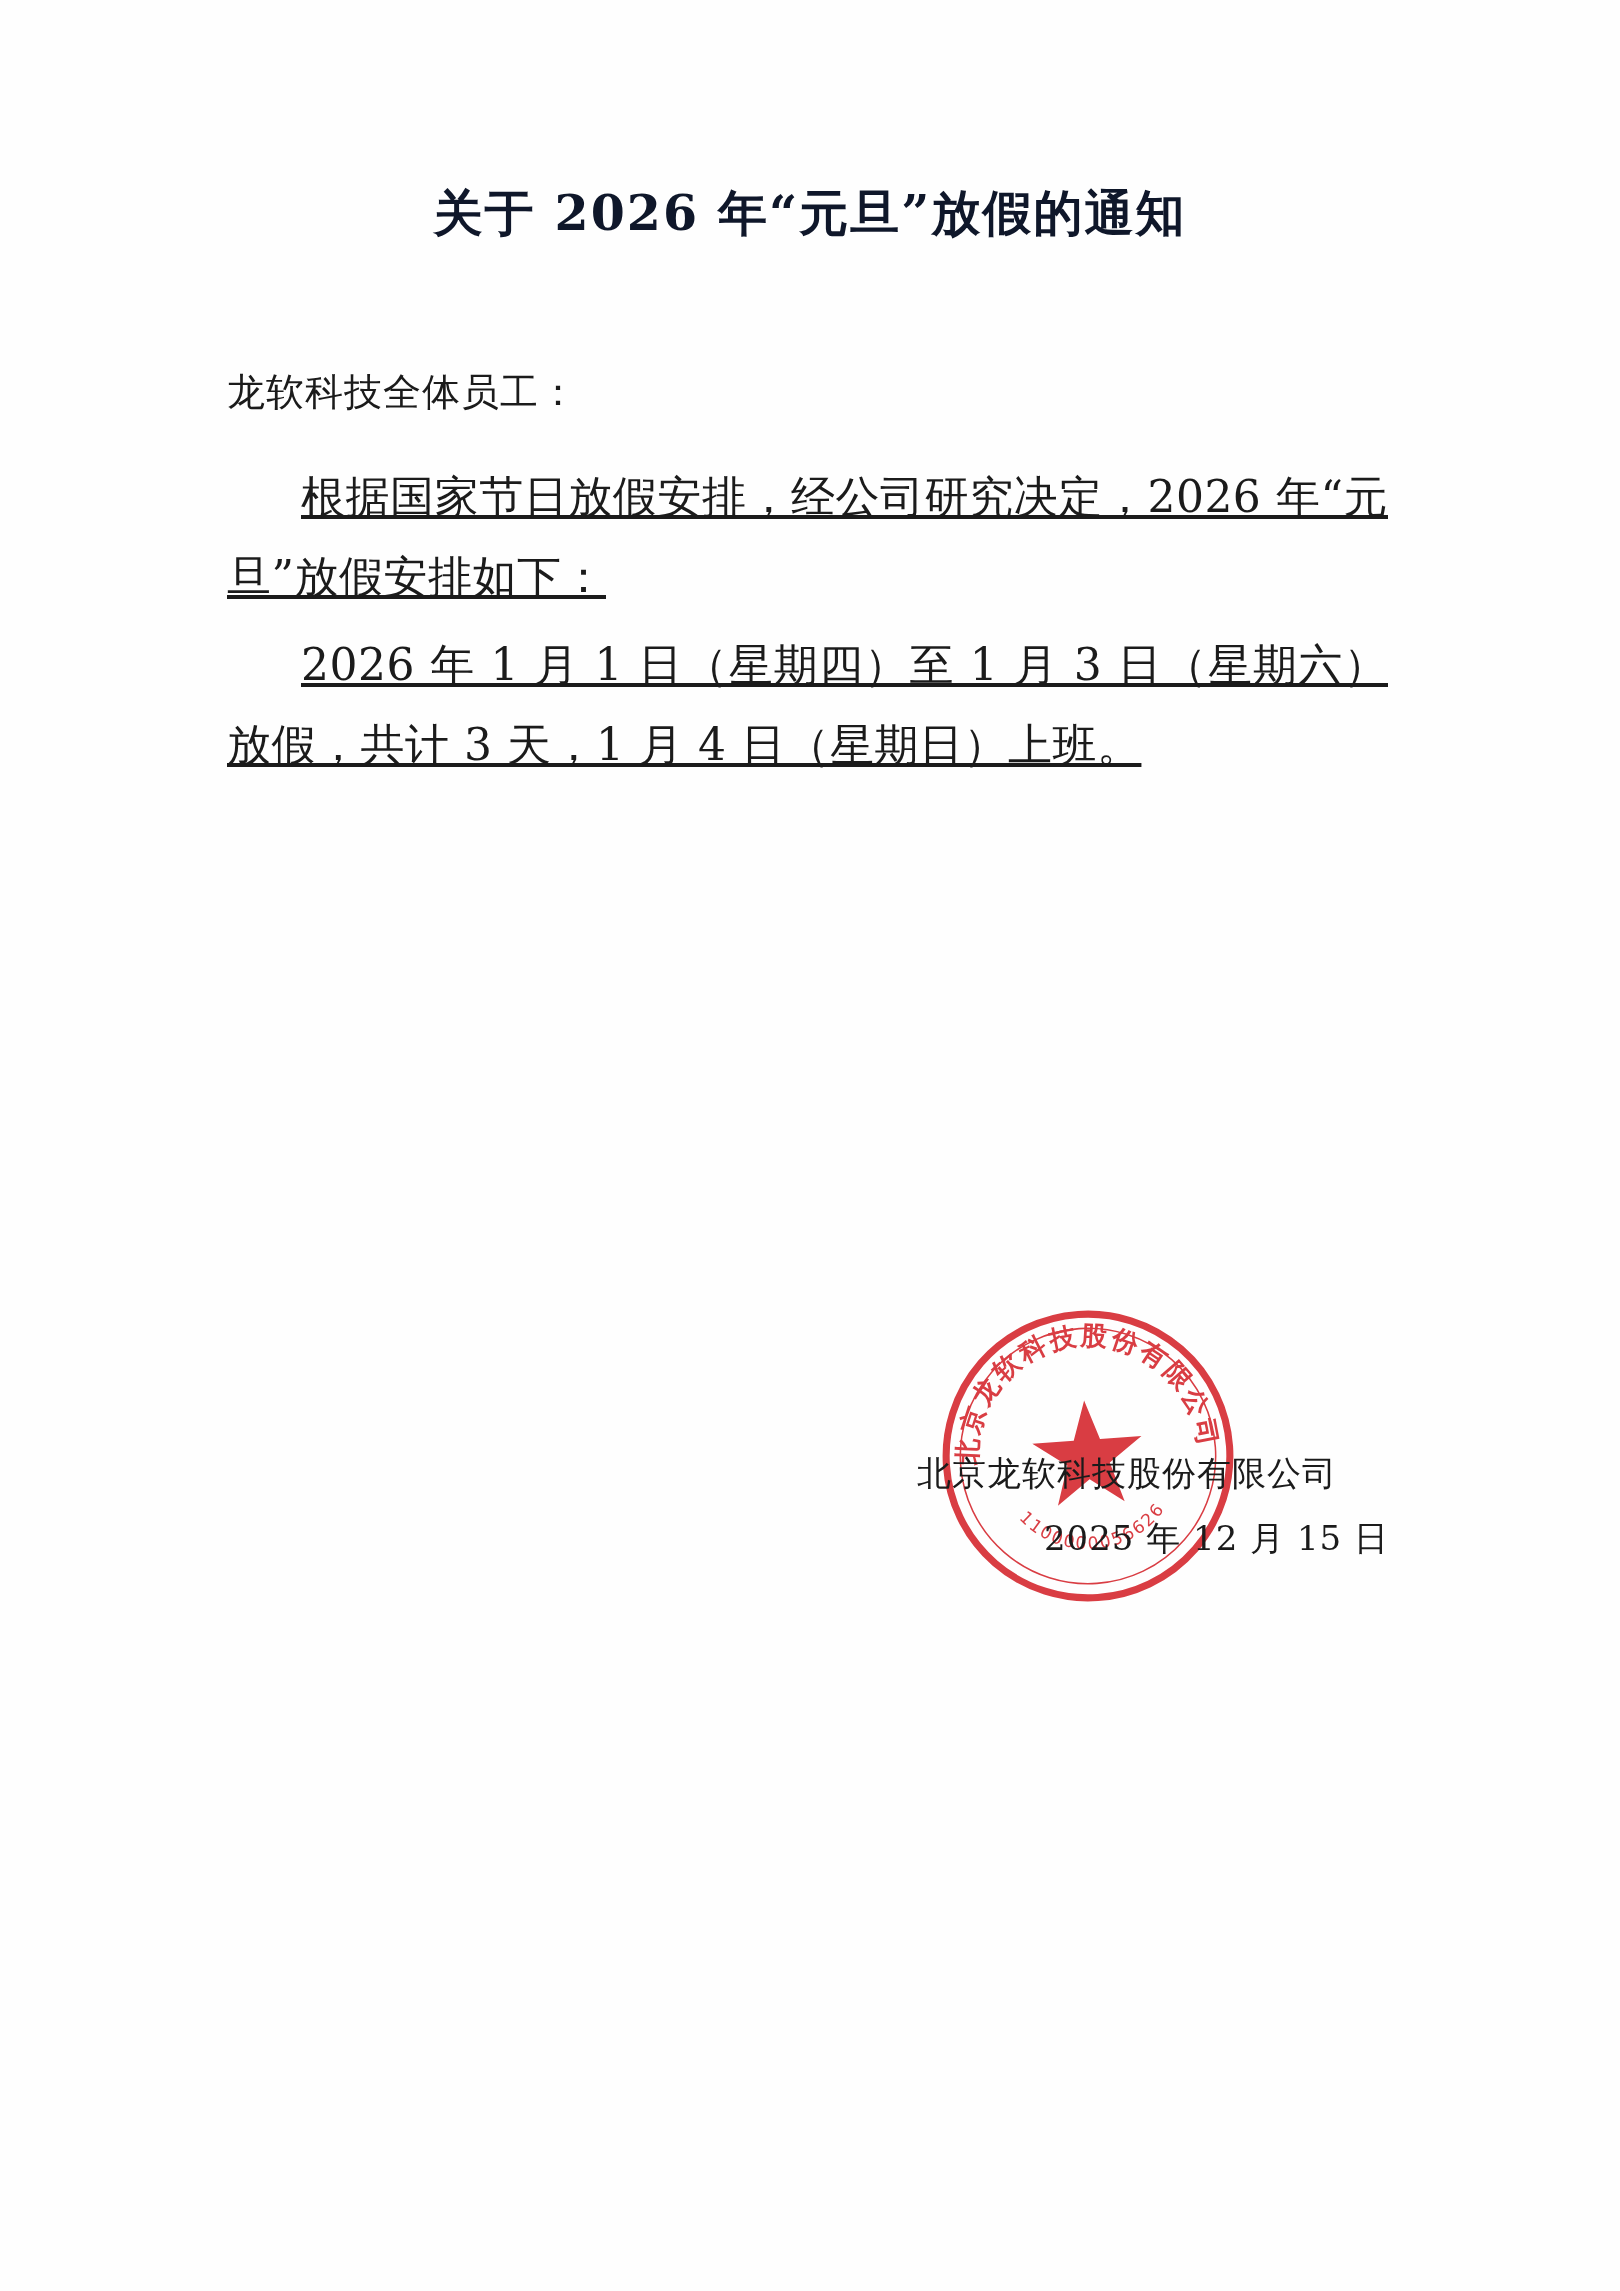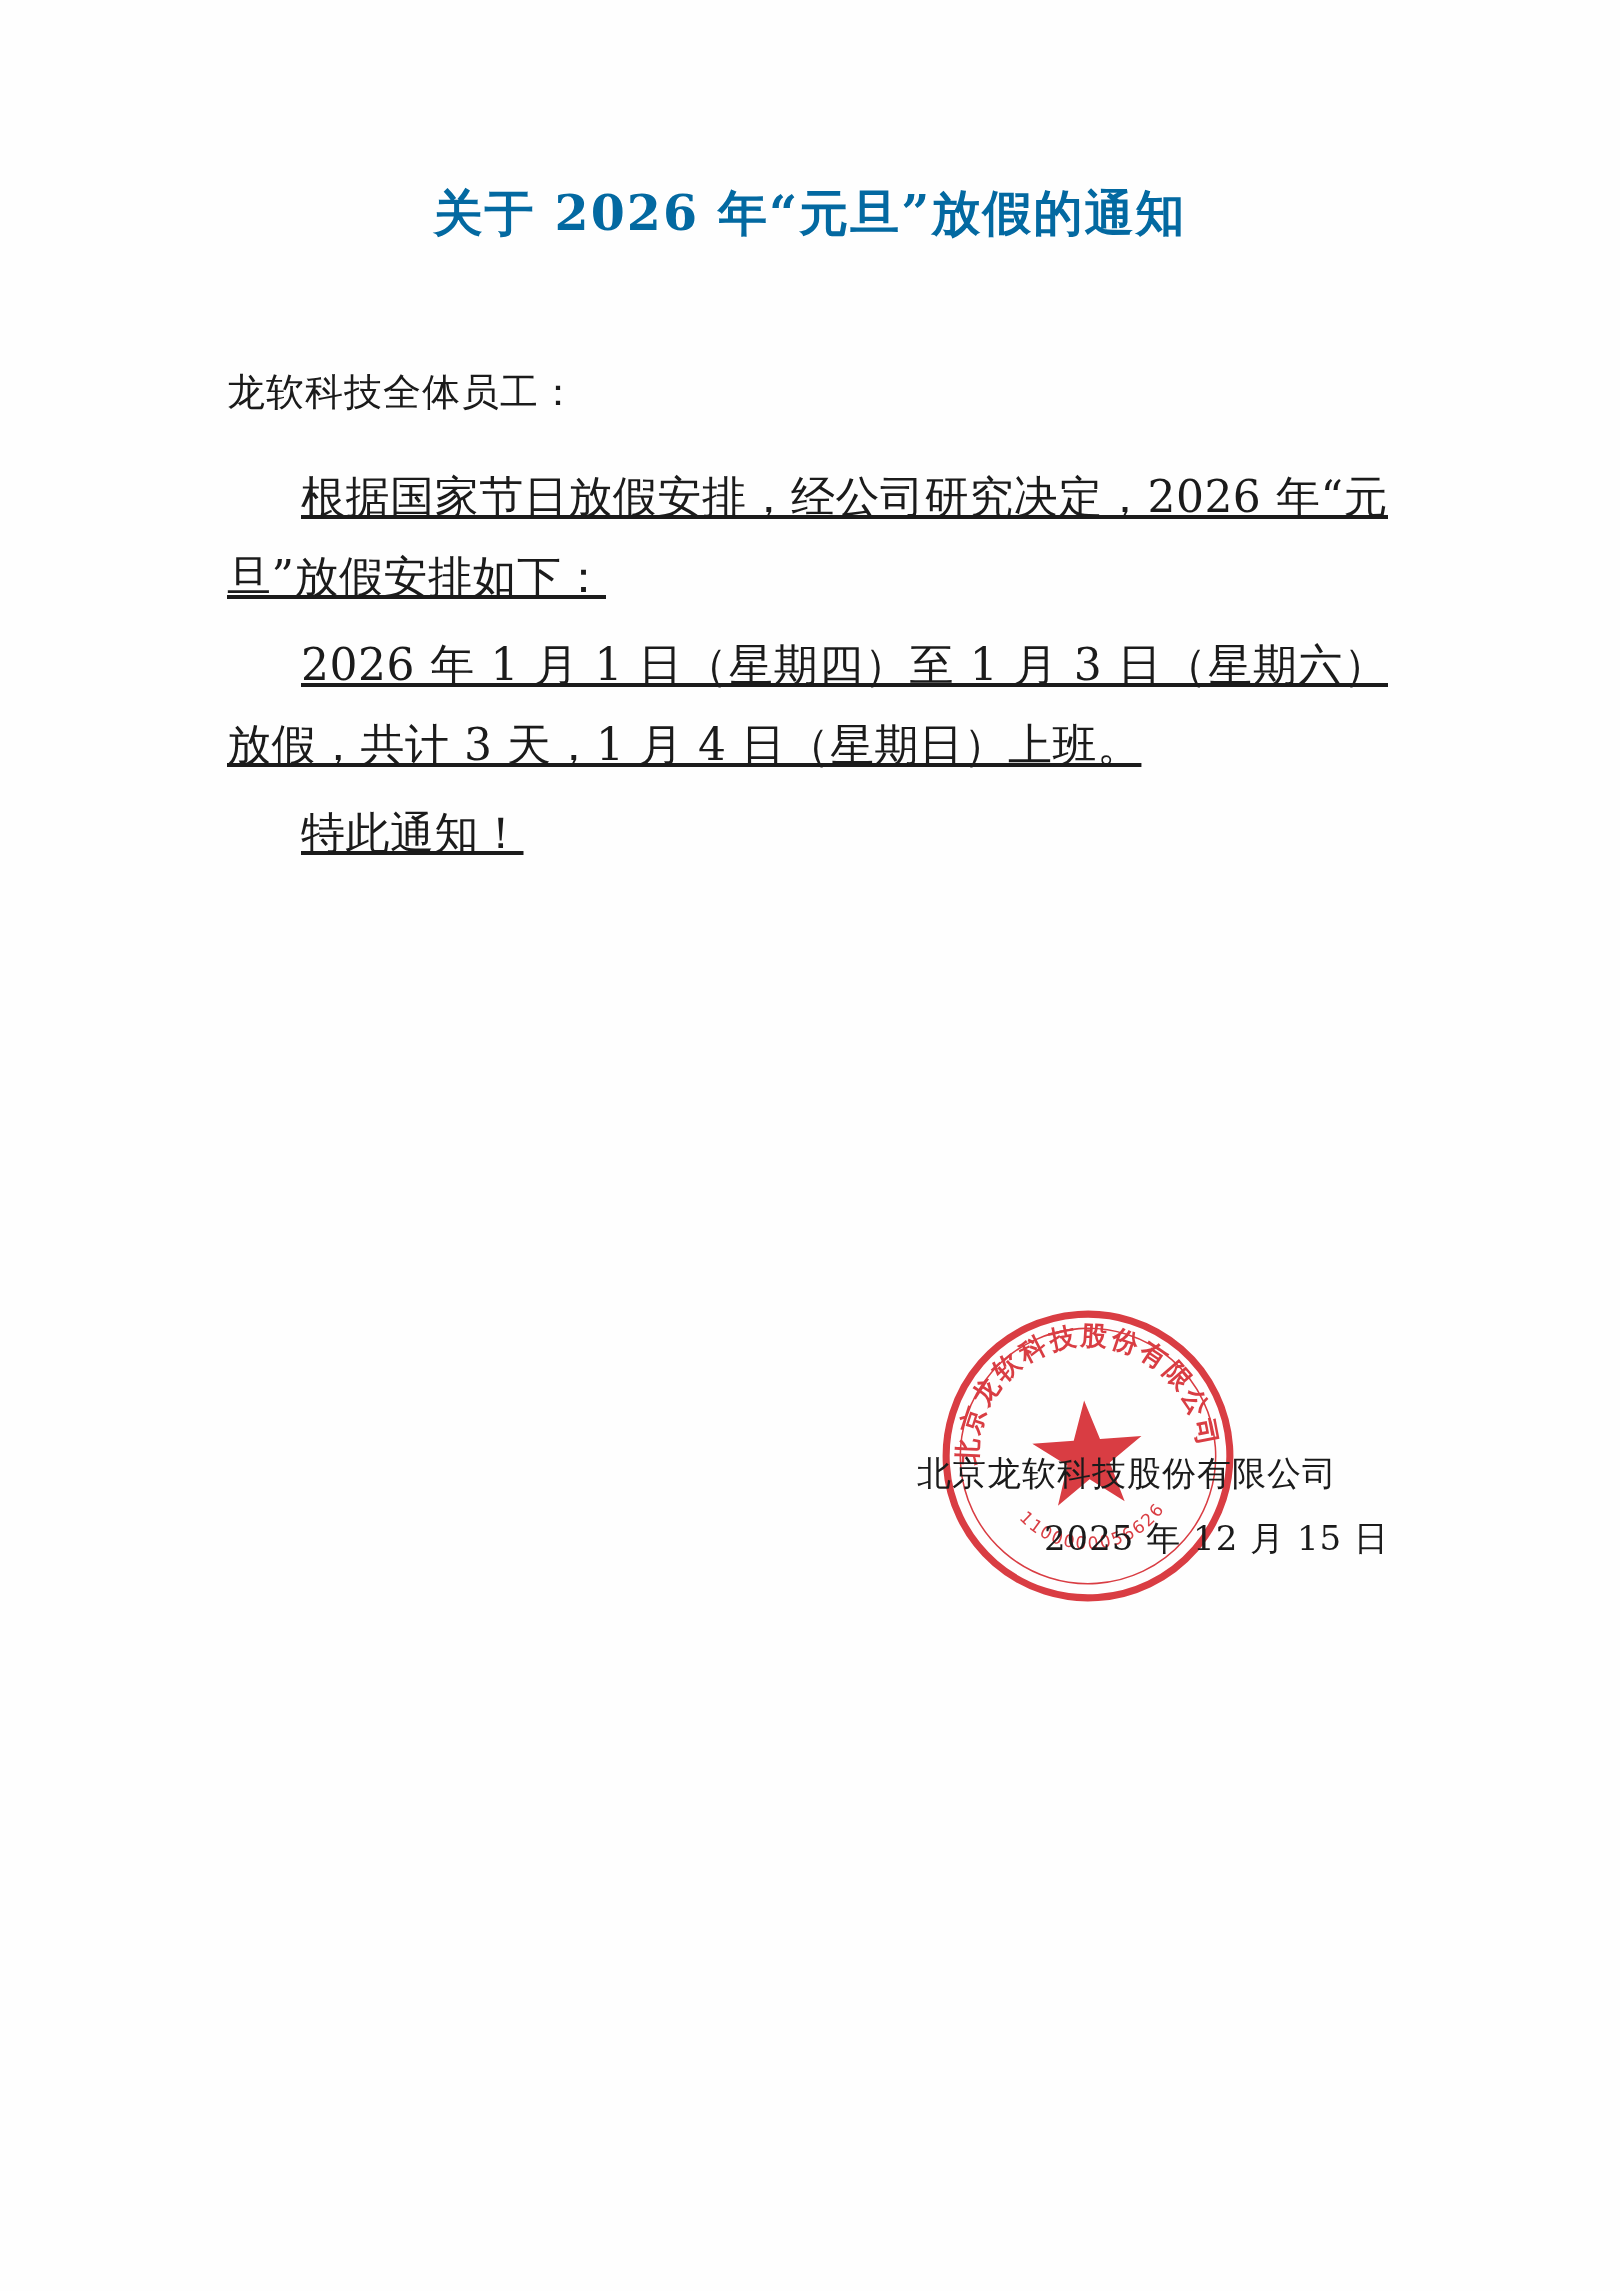--- a/index.html
+++ b/index.html
@@ -25,21 +25,21 @@
   .doc-title {
     position: absolute;
     top: 181px;
     left: 0;
     width: 100%;
     text-align: center;
     font-size: 49px;
     font-weight: bold;
     letter-spacing: 2px;
     font-family: "DejaVu Serif", "Liberation Serif", serif;
-    color: #0369a1;
+    color: #0f172a;
   }
 
   .body-block {
     position: absolute;
     top: 363px;
     left: 227px;
     width: 1161px;
   }
 
   .salutation {
@@ -116,21 +116,20 @@
 
   <div class="body-block">
 
     <div class="salutation">龙软科技全体员工：</div>
 
     <div class="para">根据国家节日放假安排，经公司研究决定，2026 年“元旦”放假安排如下：</div>
 
     <div class="para">2026 年 1 月 1 日（星期四）至 1 月 3 日（星期六）放假，共计 3 天，1 月 4 日（星期日）上班。</div>
 
 
-    <div class="para tight">特此通知！</div>
 
   </div>
 
   <div class="seal">
     <svg viewBox="0 0 300 300" xmlns="http://www.w3.org/2000/svg">
       <defs>
         <path id="arcTop" d="M 40,150 A 110,110 0 0 1 260,150"></path>
         <path id="arcBottom" d="M 58,150 A 92,92 0 0 0 242,150"></path>
       </defs>
       <circle cx="150" cy="150" r="140" fill="none" stroke="#d4232a" stroke-width="7"></circle>

